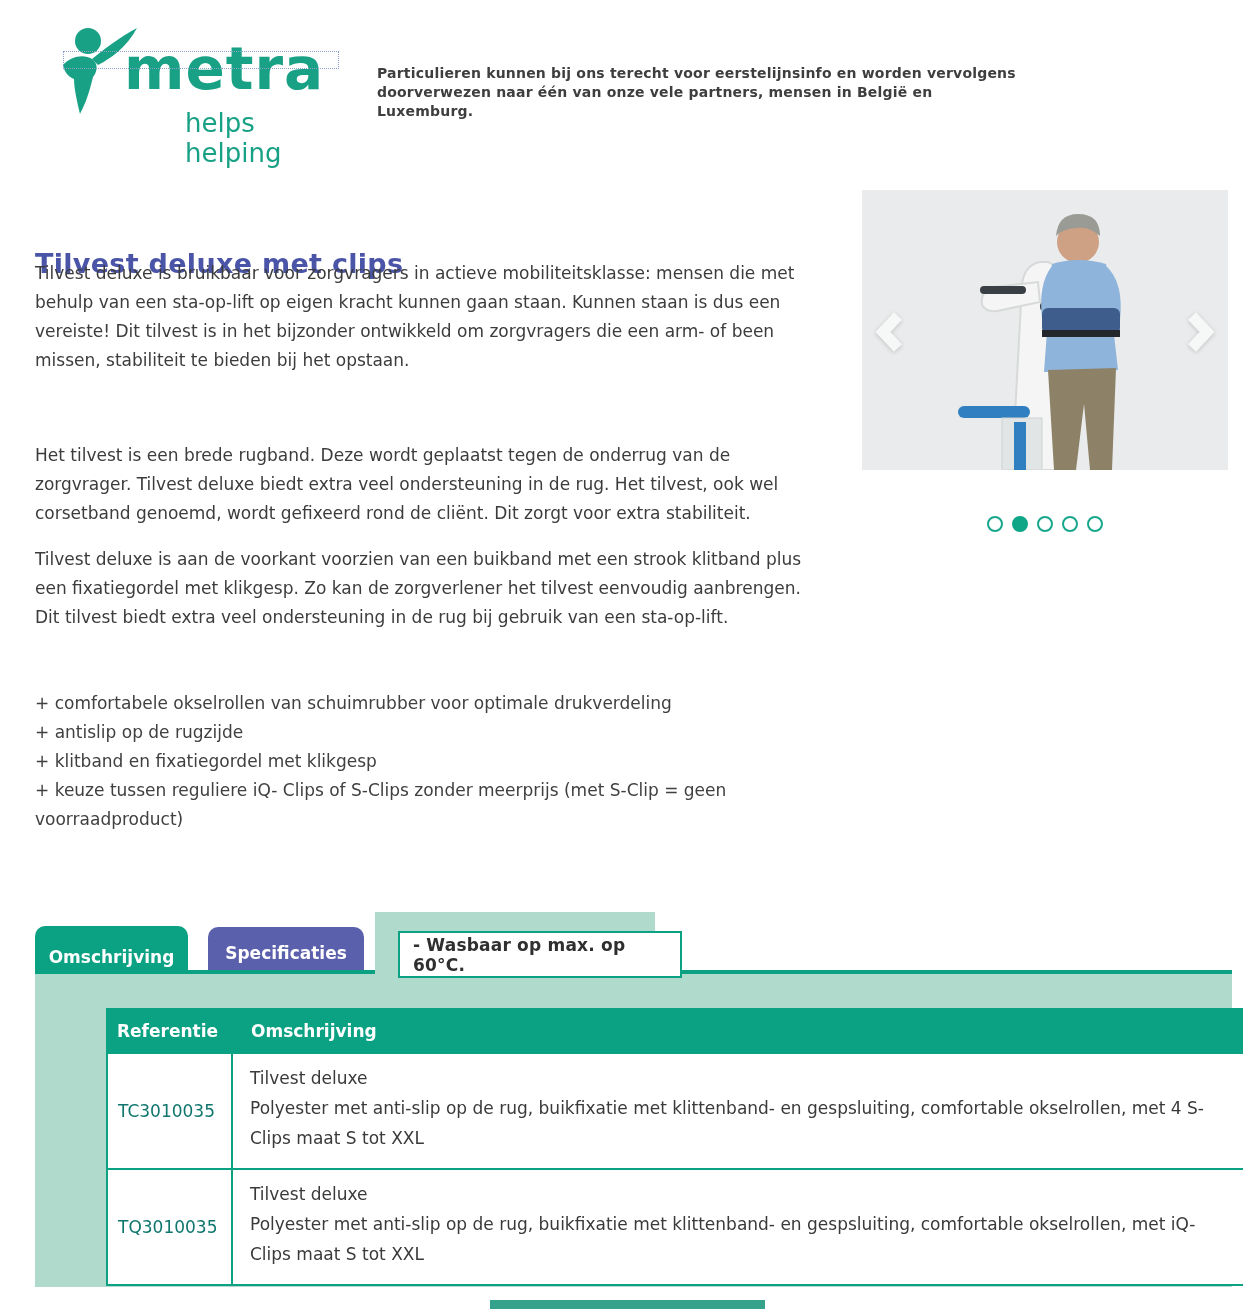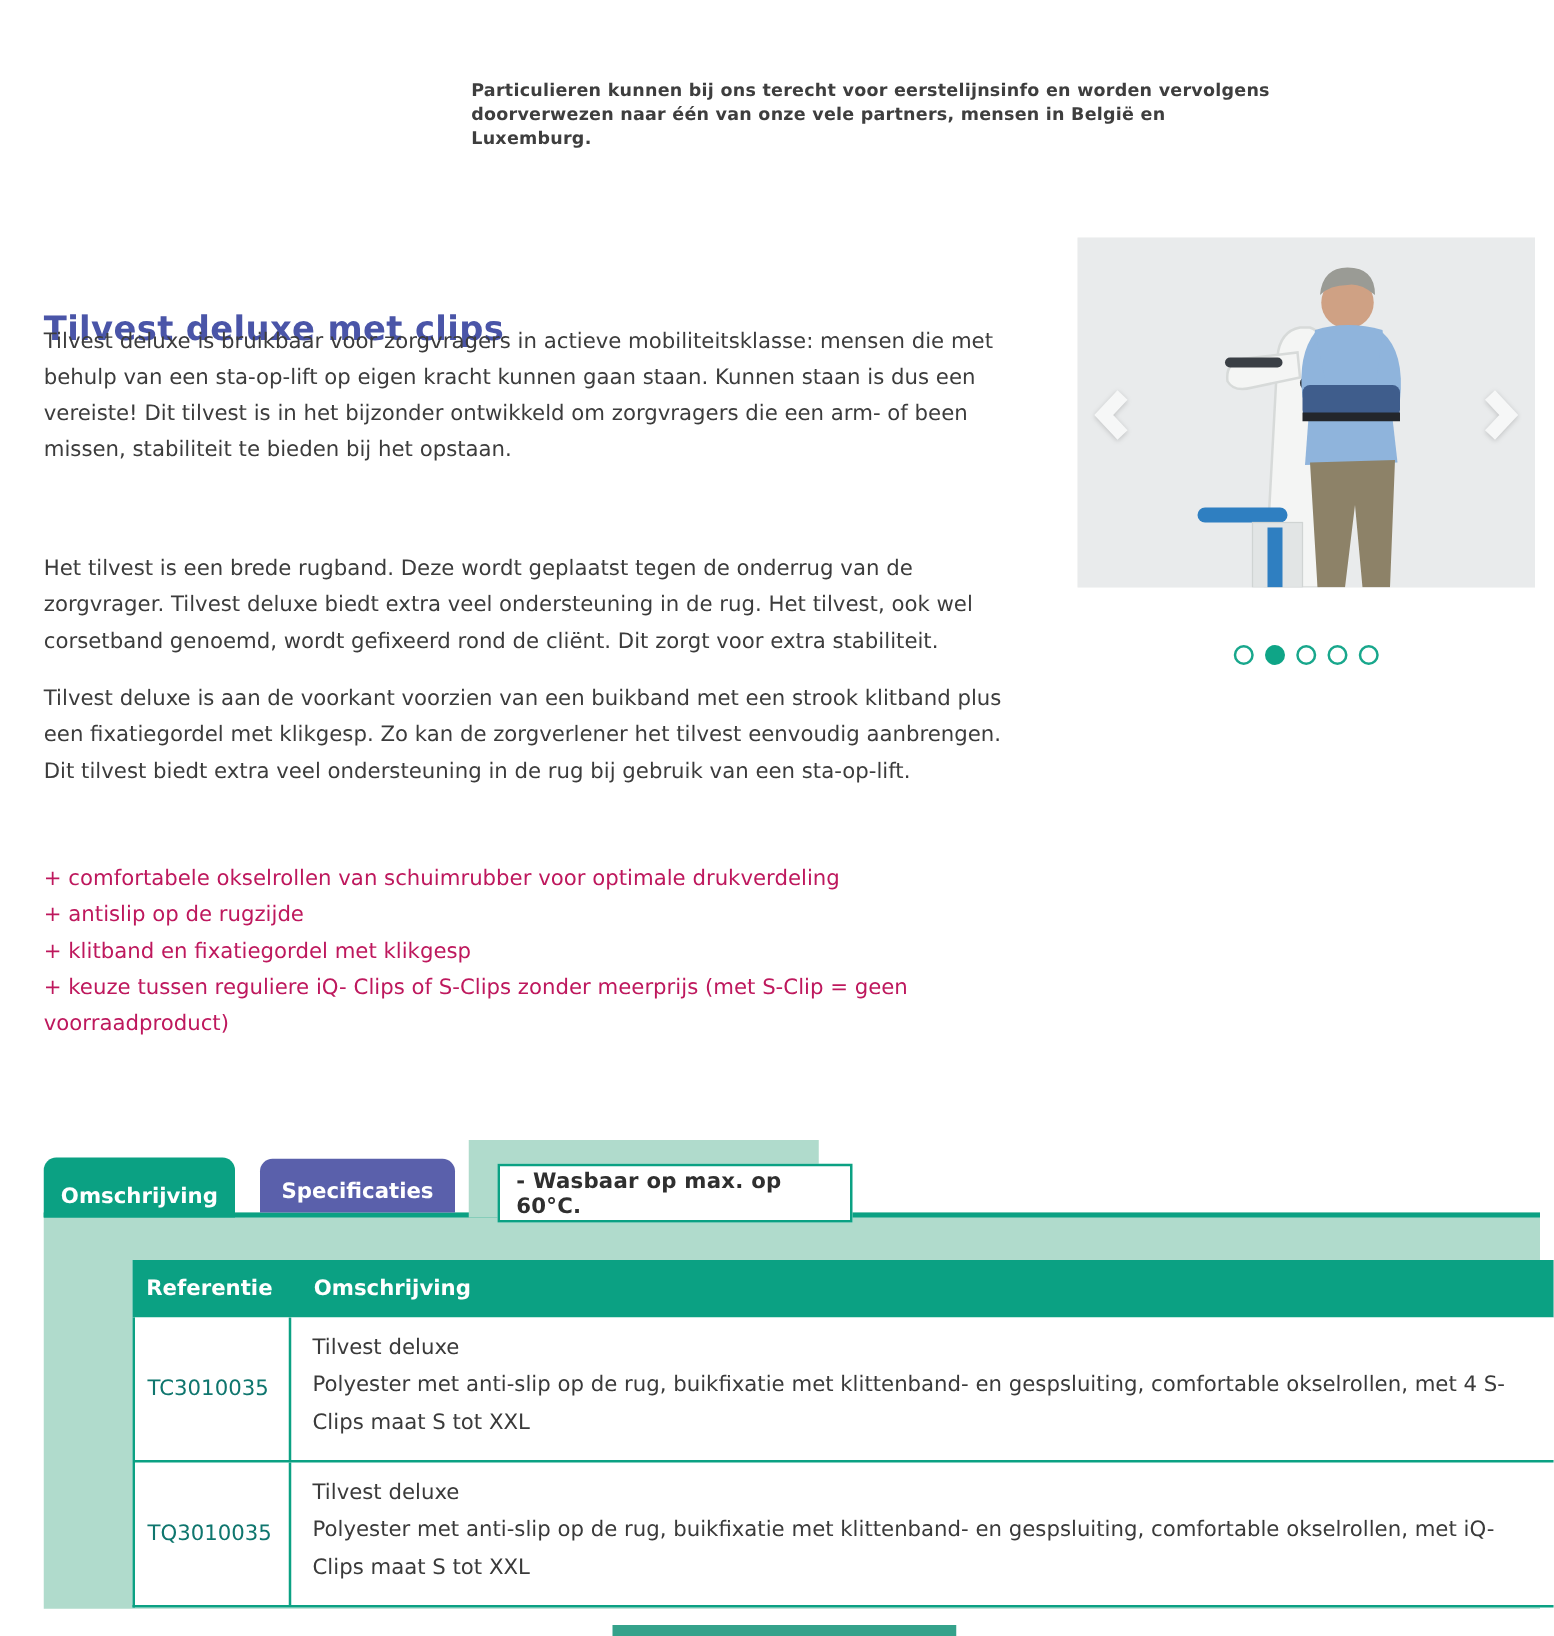--- a/index.html
+++ b/index.html
@@ -17,21 +17,21 @@
   .logo-tagline { position:absolute; left:127px; top:86px; font-size:26px; color:#18a185; }
   .intro-text { position:absolute; left:377px; top:64px; width:655px; font-size:14px;
                 font-weight:600; color:#3e3e3e; line-height:1.36; letter-spacing:.2px; }
 
   
   .page-title { position:absolute; left:35px; top:210px; font-size:27px; font-weight:700;
                 color:#4a55a8; letter-spacing:.3px;margin-top:38px; }
   .para { position:absolute; left:35px; width:782px; font-size:17px; line-height:29px; color:#3c3c3c; }
   .p1 { top:259px; } .p2 { top:401px;margin-top:40px; } .p3 { top:545px; }
   .features { position:absolute; left:35px; top:689px; width:782px; font-size:17px;
-              line-height:29px; color:#be185d; }
+              line-height:29px; color:#404040; }
 
   
   .carousel { position:absolute; left:862px; top:190px; width:366px; height:280px;
               background:#e9ebec; overflow:hidden; }
   .car-arrow { position:absolute; top:122px; width:30px; height:40px; cursor:pointer;
                filter:drop-shadow(0 1px 2px rgba(0,0,0,.18)); }
   .car-arrow.left { left:12px; } .car-arrow.right { right:12px; }
   .dots { position:absolute; left:862px; top:516px; width:366px; display:flex;
           justify-content:center; gap:9px; }
   .dot { width:16px; height:16px; border-radius:50%; border:2px solid #18a78c;
@@ -67,20 +67,31 @@
   .td-desc { padding:9px 18px 15px 17px; font-size:17px; line-height:30px; color:#3a3a3a; }
 
   .footer-strip { position:absolute; left:490px; top:1300px; width:275px; height:9px;
                   background:#35a28b; }
 </style>
 </head>
 <body>
 
 <div class="page">
 
+  <div class="logo-wrap">
+    <svg class="logo-icon" width="80" height="88" viewBox="0 0 80 88">
+      <ellipse cx="30" cy="15" rx="13" ry="13" fill="#18a185"></ellipse>
+      <path d="M 34 33 C 46 23, 62 11, 79 2 C 69 21, 52 33, 40 39 Z" fill="#18a185"></path>
+      <path d="M 5 39 C 13 30, 26 28, 34 33 C 40 37, 40 45, 35 51 C 30 72, 26 80, 22 88
+               C 18 72, 16 60, 16 53 C 10 51, 6 45, 5 39 Z" fill="#18a185"></path>
+    </svg>
+    <div class="logo-text">metra</div>
+    <div class="logo-outline"></div>
+    <div class="logo-tagline">helps helping</div>
+  </div>
   <div class="intro-text">Particulieren kunnen bij ons terecht voor eerstelijnsinfo en worden vervolgens doorverwezen naar één van onze vele partners, mensen in België en Luxemburg.</div>
 
   <h1 class="page-title">Tilvest deluxe met clips</h1>
   <p class="para p1">Tilvest deluxe is bruikbaar voor zorgvragers in actieve mobiliteitsklasse: mensen die met behulp van een sta-op-lift op eigen kracht kunnen gaan staan. Kunnen staan is dus een vereiste! Dit tilvest is in het bijzonder ontwikkeld om zorgvragers die een arm- of been missen, stabiliteit te bieden bij het opstaan.</p>
   <p class="para p2">Het tilvest is een brede rugband. Deze wordt geplaatst tegen de onderrug van de zorgvrager. Tilvest deluxe biedt extra veel ondersteuning in de rug. Het tilvest, ook wel corsetband genoemd, wordt gefixeerd rond de cliënt. Dit zorgt voor extra stabiliteit.</p>
   <p class="para p3">Tilvest deluxe is aan de voorkant voorzien van een buikband met een strook klitband plus een fixatiegordel met klikgesp. Zo kan de zorgverlener het tilvest eenvoudig aanbrengen. Dit tilvest biedt extra veel ondersteuning in de rug bij gebruik van een sta-op-lift.</p>
   <div class="features">
     <div>+ comfortabele okselrollen van schuimrubber voor optimale drukverdeling</div>
     <div>+ antislip op de rugzijde</div>
     <div>+ klitband en fixatiegordel met klikgesp</div>

